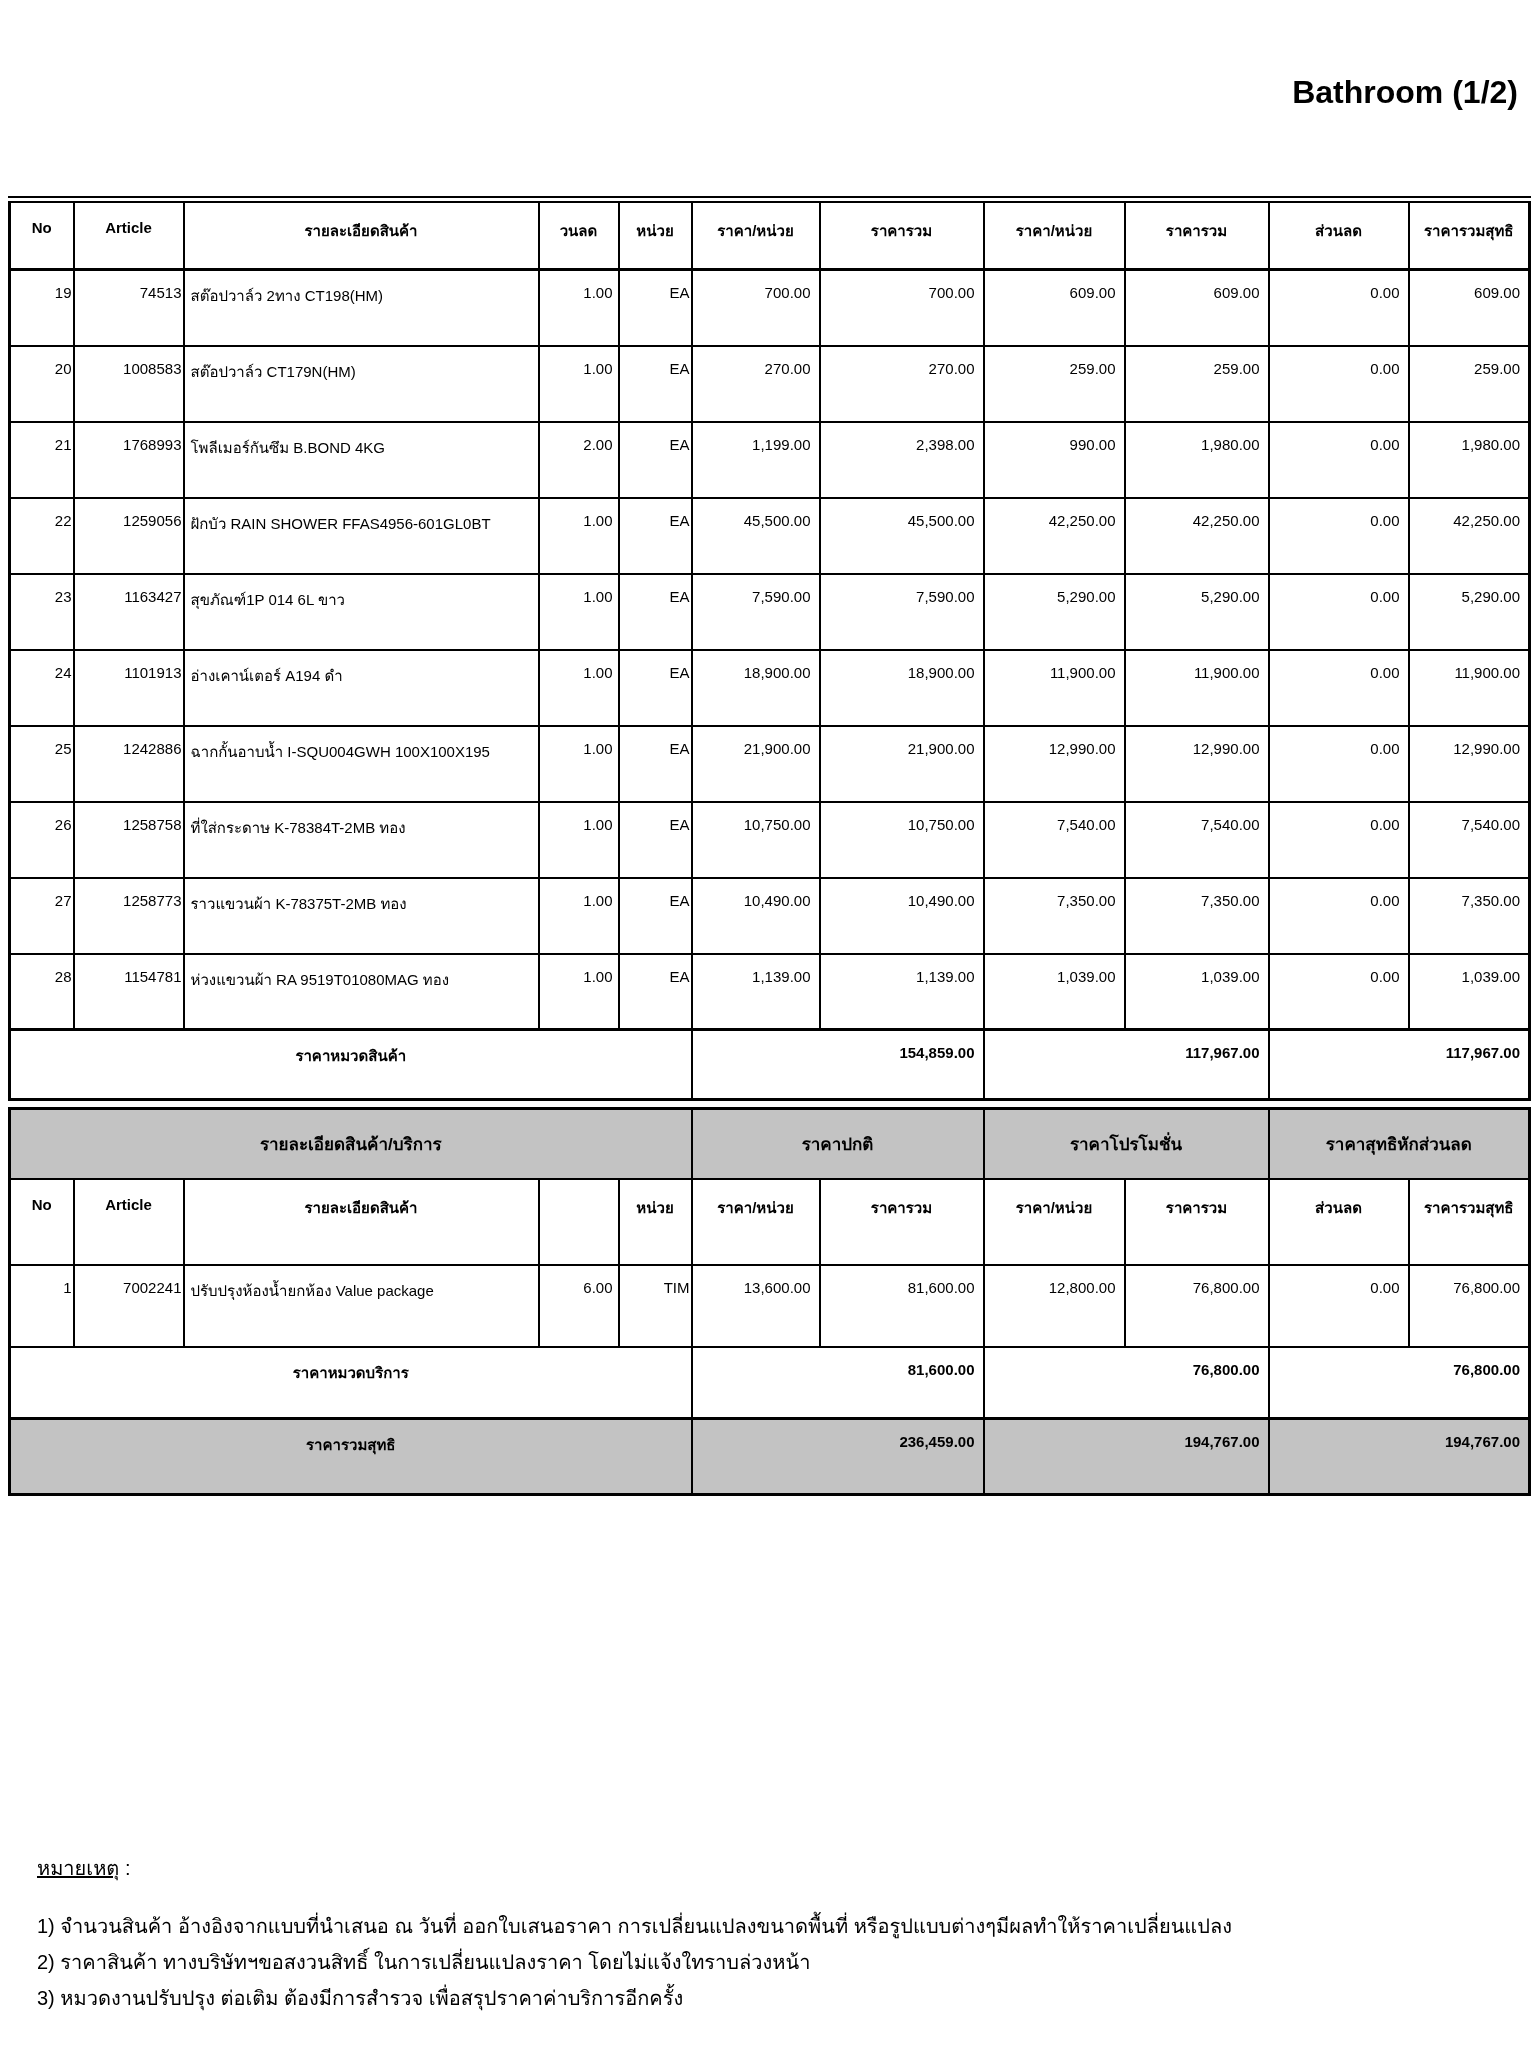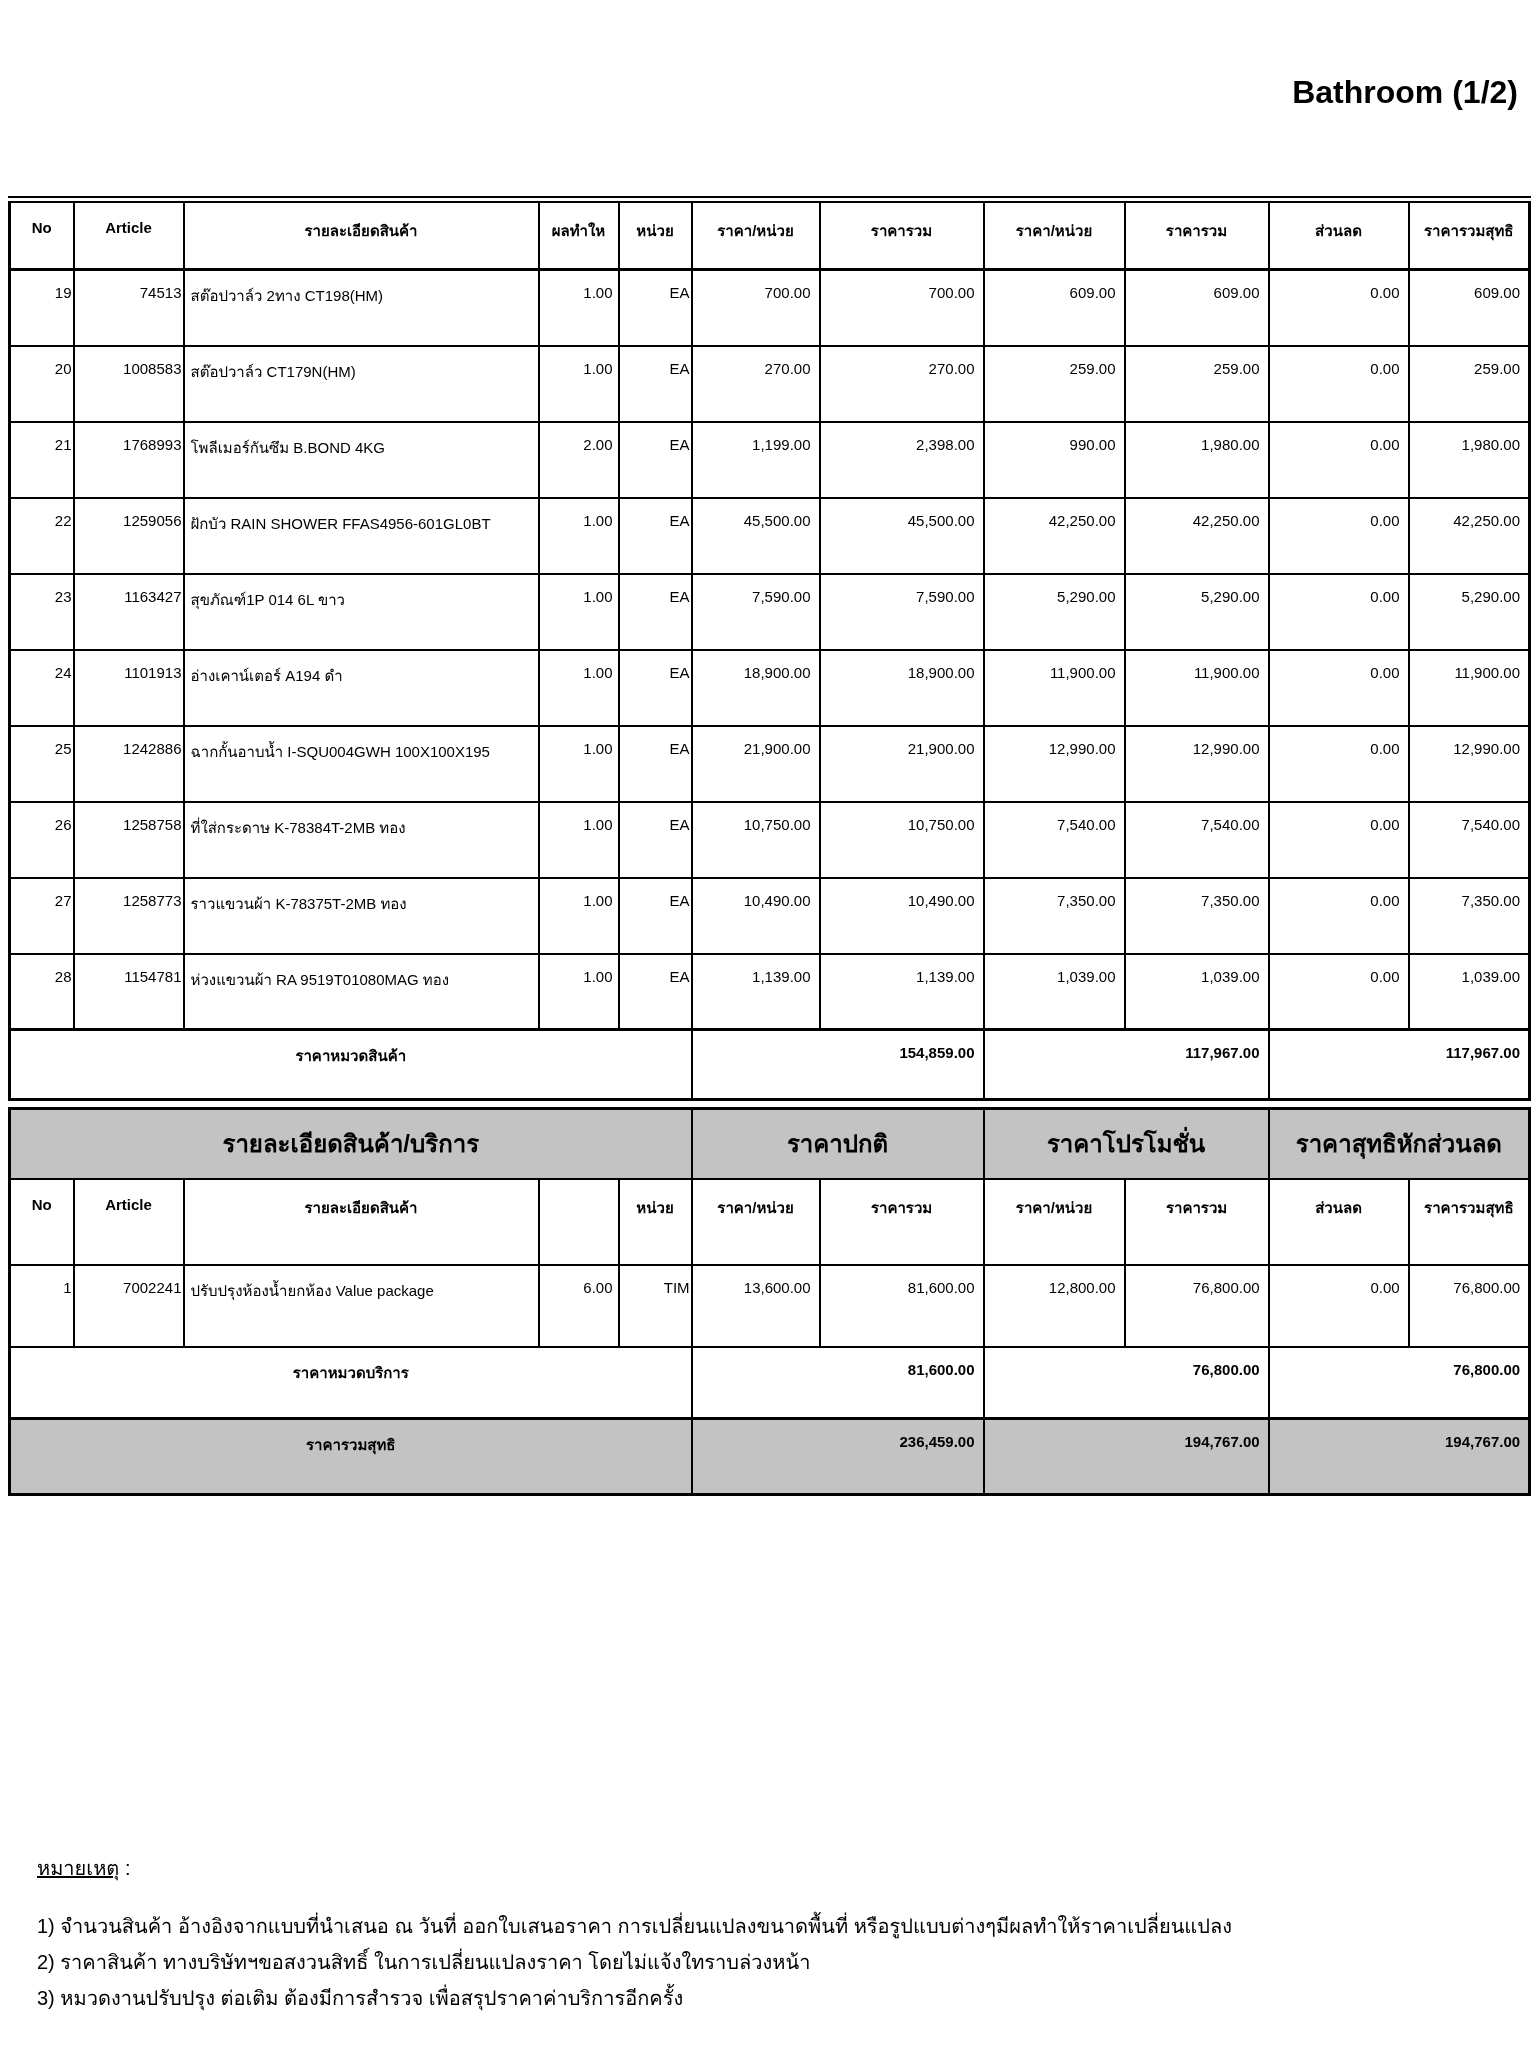--- a/index.html
+++ b/index.html
@@ -38,21 +38,21 @@
   .c-qty   { text-align:right; padding-right:5px; }
   .c-num   { text-align:right; padding-right:8px; }
   .c-desc  { text-align:left; padding-left:6px; white-space:nowrap; }
 
   tr.sumrow { height:70px; }
   tr.sumrow td { border-top-width:3px; font-weight:bold; }
   .sum-label { text-align:center; }
 
   tr.band { height:70px; }
   tr.band td {
-    background:#c3c3c3; font-weight:bold; font-size:24px; text-align:center;
+    background:#c3c3c3; font-weight:bold; font-size:17px; text-align:center;
     vertical-align:middle; padding-top:0;
   }
   tr.svc-sum { height:72px; }
   tr.svc-sum td { font-weight:bold; }
   tr.grand { height:76px; }
   tr.grand td { background:#c3c3c3; border-top-width:3px; font-weight:bold; }
 
   .notes { position:absolute; left:37px; top:1852px; width:1450px; font-size:20px; color:#000; }
   .notes-title { margin-bottom:24px; }
   .notes-title .u { text-decoration:underline; }
@@ -79,21 +79,21 @@
           <col style="width:141px">
           <col style="width:144px">
         <col style="width:140px">
           <col style="width:121px">
       </colgroup>
       <thead>
         <tr class="hdr">
           <th>No</th>
           <th>Article</th>
           <th>รายละเอียดสินค้า</th>
-          <th>ผลทำให</th>
+          <th>วนลด</th>
           <th>หน่วย</th>
           <th>ราคา/หน่วย</th>
           <th>ราคารวม</th>
           <th>ราคา/หน่วย</th>
           <th>ราคารวม</th>
           <th>ส่วนลด</th>
           <th>ราคารวมสุทธิ</th>
         </tr>
       </thead>
       <tbody class="items" id="products-body">

